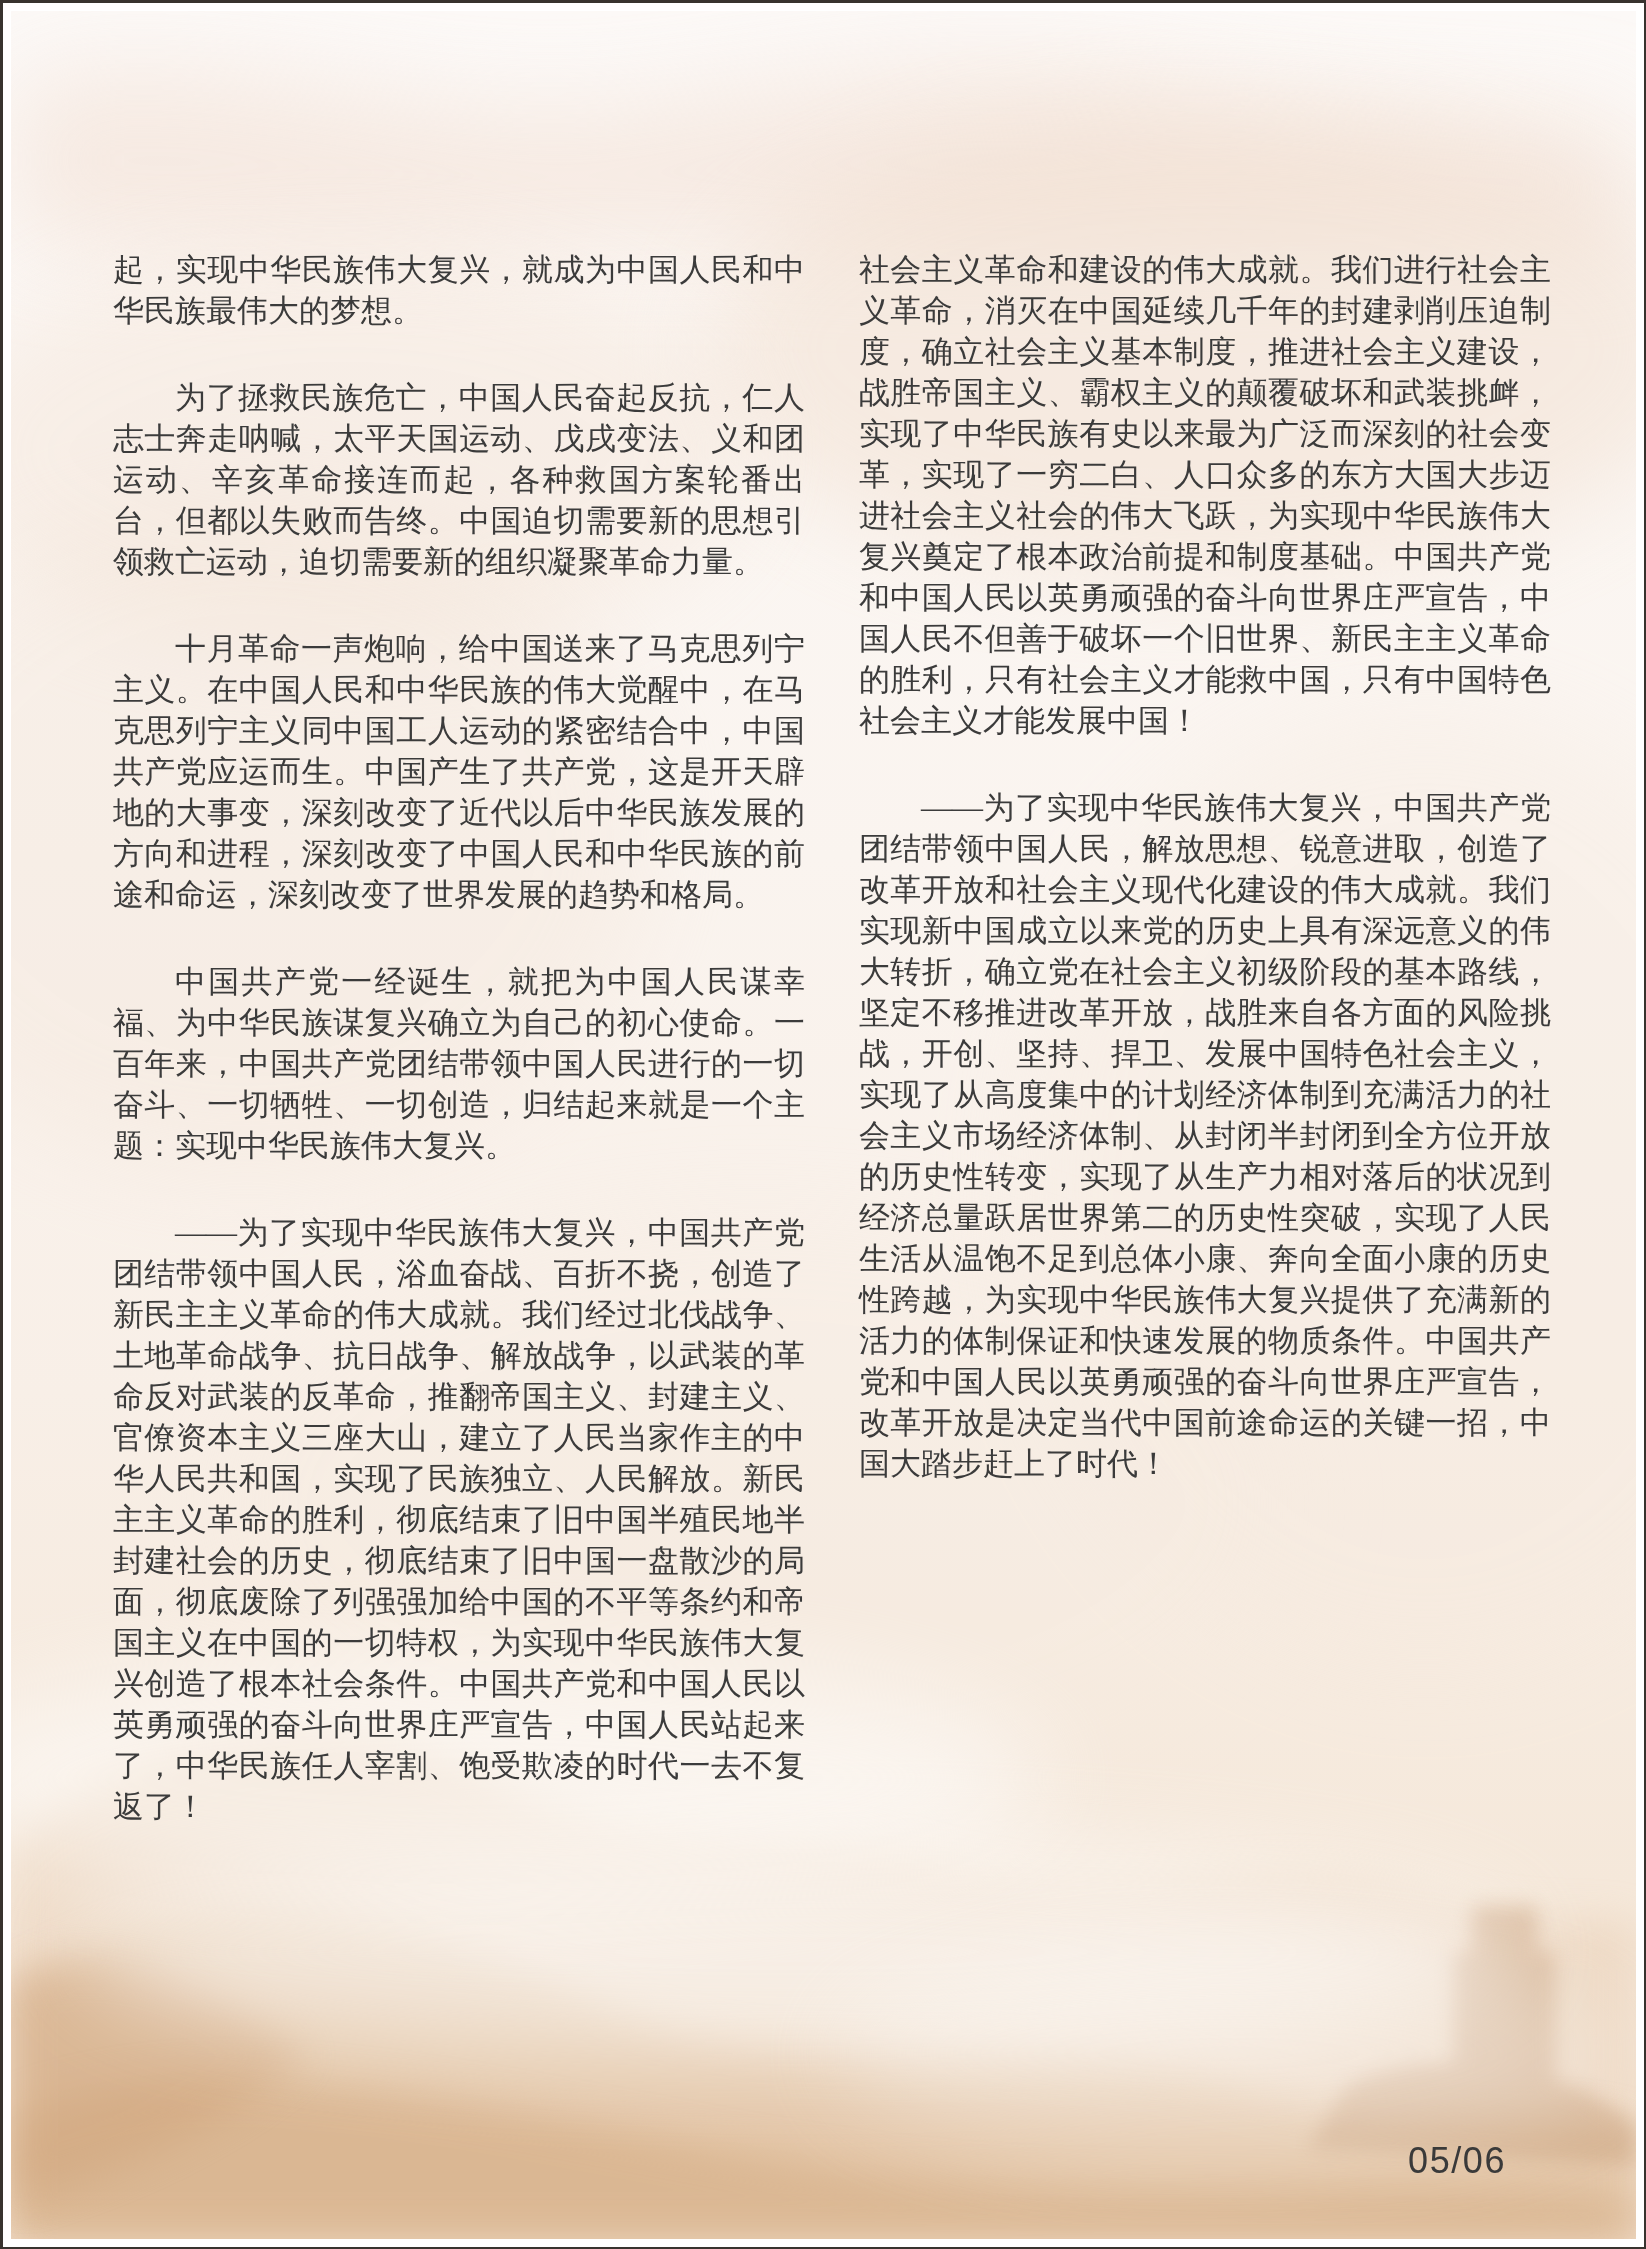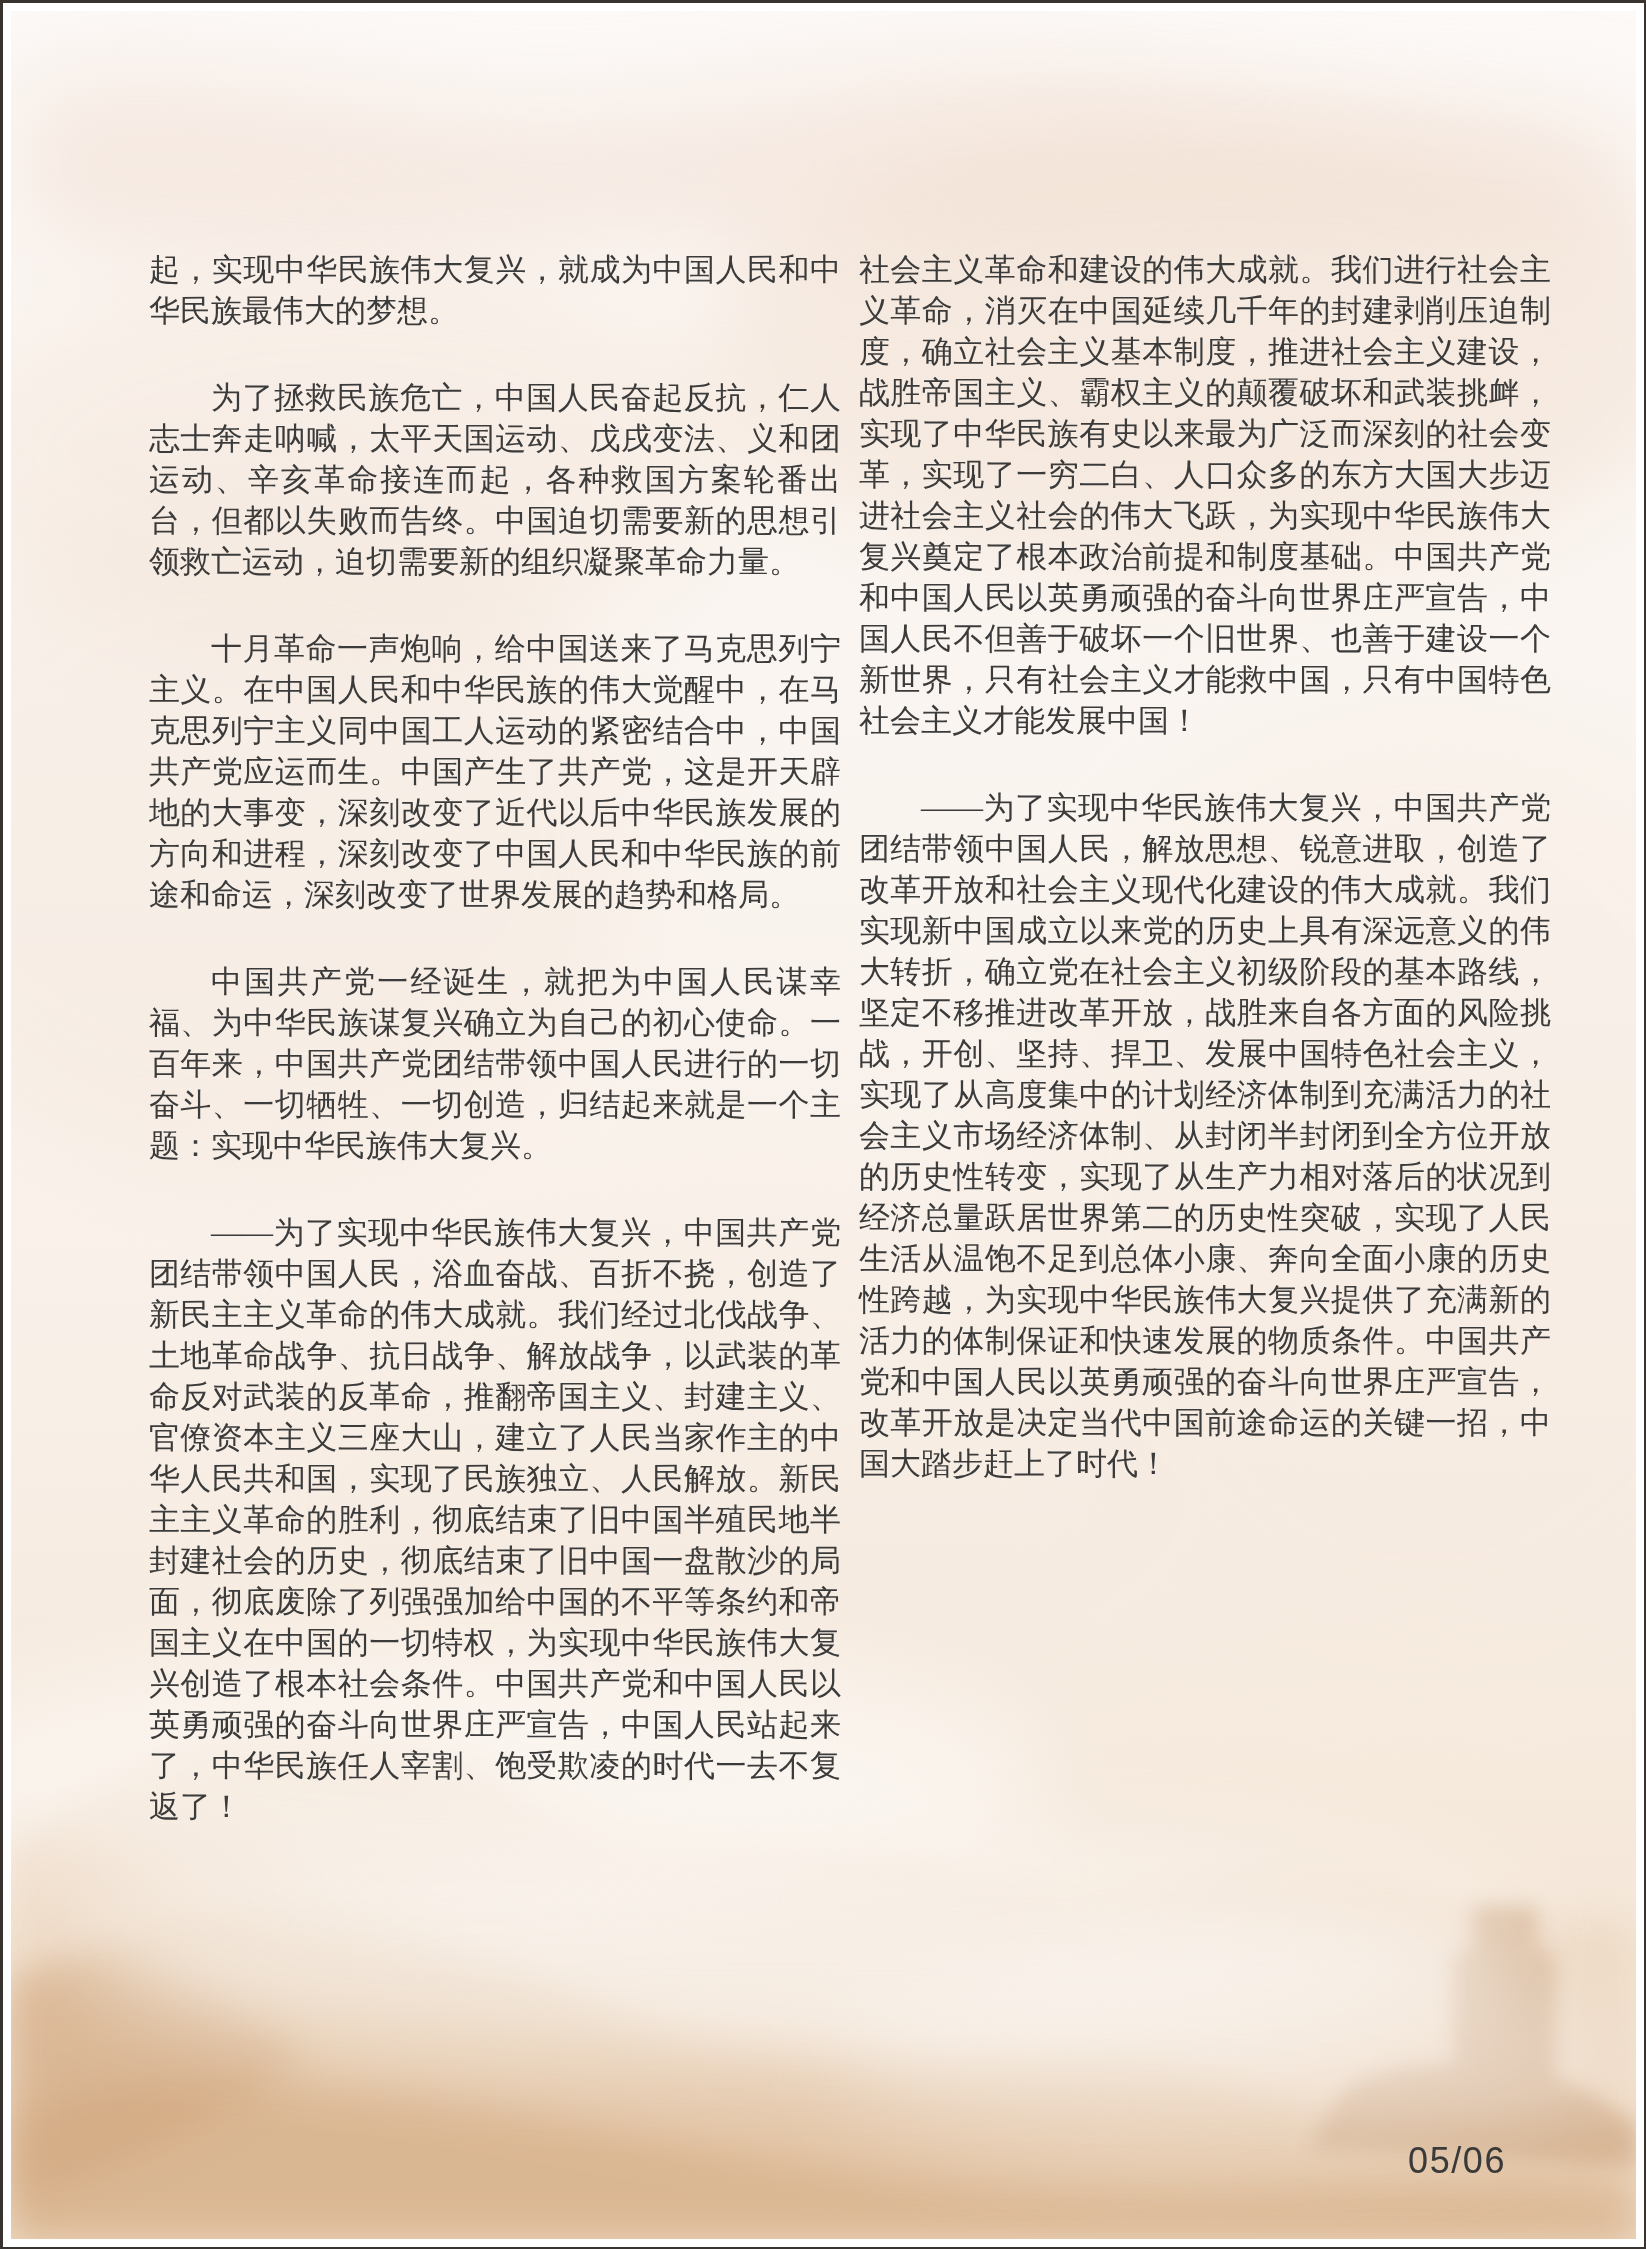--- a/index.html
+++ b/index.html
@@ -43,21 +43,21 @@
     top: 238px;
     width: 692px;
     color: #3b3b3b;
     font-size: 31px;
     line-height: 41px;
     text-align: justify;
     text-justify: inter-ideograph;
     letter-spacing: 0;
     z-index: 2;
   }
-  .col-left  { left: 102px; margin-left: 36px; }
+  .col-left  { left: 102px; }
   .col-right { left: 848px; }
   .col p {
     margin: 0 0 46px 0;
     text-indent: 2em;
   }
   .col p.cont {
     text-indent: 0;
   }
   .page-number {
     position: absolute;
@@ -120,21 +120,21 @@
 
     <div class="col col-left">
         <p class="cont">起，实现中华民族伟大复兴，就成为中国人民和中华民族最伟大的梦想。</p>
         <p>为了拯救民族危亡，中国人民奋起反抗，仁人志士奔走呐喊，太平天国运动、戊戌变法、义和团运动、辛亥革命接连而起，各种救国方案轮番出台，但都以失败而告终。中国迫切需要新的思想引领救亡运动，迫切需要新的组织凝聚革命力量。</p>
         <p>十月革命一声炮响，给中国送来了马克思列宁主义。在中国人民和中华民族的伟大觉醒中，在马克思列宁主义同中国工人运动的紧密结合中，中国共产党应运而生。中国产生了共产党，这是开天辟地的大事变，深刻改变了近代以后中华民族发展的方向和进程，深刻改变了中国人民和中华民族的前途和命运，深刻改变了世界发展的趋势和格局。</p>
         <p>中国共产党一经诞生，就把为中国人民谋幸福、为中华民族谋复兴确立为自己的初心使命。一百年来，中国共产党团结带领中国人民进行的一切奋斗、一切牺牲、一切创造，归结起来就是一个主题：实现中华民族伟大复兴。</p>
         <p>——为了实现中华民族伟大复兴，中国共产党团结带领中国人民，浴血奋战、百折不挠，创造了新民主主义革命的伟大成就。我们经过北伐战争、土地革命战争、抗日战争、解放战争，以武装的革命反对武装的反革命，推翻帝国主义、封建主义、官僚资本主义三座大山，建立了人民当家作主的中华人民共和国，实现了民族独立、人民解放。新民主主义革命的胜利，彻底结束了旧中国半殖民地半封建社会的历史，彻底结束了旧中国一盘散沙的局面，彻底废除了列强强加给中国的不平等条约和帝国主义在中国的一切特权，为实现中华民族伟大复兴创造了根本社会条件。中国共产党和中国人民以英勇顽强的奋斗向世界庄严宣告，中国人民站起来了，中华民族任人宰割、饱受欺凌的时代一去不复返了！</p>
       </div>
 
     <div class="col col-right">
-        <p class="cont">社会主义革命和建设的伟大成就。我们进行社会主义革命，消灭在中国延续几千年的封建剥削压迫制度，确立社会主义基本制度，推进社会主义建设，战胜帝国主义、霸权主义的颠覆破坏和武装挑衅，实现了中华民族有史以来最为广泛而深刻的社会变革，实现了一穷二白、人口众多的东方大国大步迈进社会主义社会的伟大飞跃，为实现中华民族伟大复兴奠定了根本政治前提和制度基础。中国共产党和中国人民以英勇顽强的奋斗向世界庄严宣告，中国人民不但善于破坏一个旧世界、也善于建设一个新世界，只有社会主义才能救中国，只有中国特色社会主义才能发展中国！</p>
+        <p class="cont">社会主义革命和建设的伟大成就。我们进行社会主义革命，消灭在中国延续几千年的封建剥削压迫制度，确立社会主义基本制度，推进社会主义建设，战胜帝国主义、霸权主义的颠覆破坏和武装挑衅，实现了中华民族有史以来最为广泛而深刻的社会变革，实现了一穷二白、人口众多的东方大国大步迈进社会主义社会的伟大飞跃，为实现中华民族伟大复兴奠定了根本政治前提和制度基础。中国共产党和中国人民以英勇顽强的奋斗向世界庄严宣告，中国人民不但善于破坏一个旧世界、新民主主义革命的胜利，只有社会主义才能救中国，只有中国特色社会主义才能发展中国！</p>
         <p>——为了实现中华民族伟大复兴，中国共产党团结带领中国人民，解放思想、锐意进取，创造了改革开放和社会主义现代化建设的伟大成就。我们实现新中国成立以来党的历史上具有深远意义的伟大转折，确立党在社会主义初级阶段的基本路线，坚定不移推进改革开放，战胜来自各方面的风险挑战，开创、坚持、捍卫、发展中国特色社会主义，实现了从高度集中的计划经济体制到充满活力的社会主义市场经济体制、从封闭半封闭到全方位开放的历史性转变，实现了从生产力相对落后的状况到经济总量跃居世界第二的历史性突破，实现了人民生活从温饱不足到总体小康、奔向全面小康的历史性跨越，为实现中华民族伟大复兴提供了充满新的活力的体制保证和快速发展的物质条件。中国共产党和中国人民以英勇顽强的奋斗向世界庄严宣告，改革开放是决定当代中国前途命运的关键一招，中国大踏步赶上了时代！</p>
       </div>
 
     <div class="page-number">05/06</div>
 
   </div>
 </div>
 
 
 </body></html>

